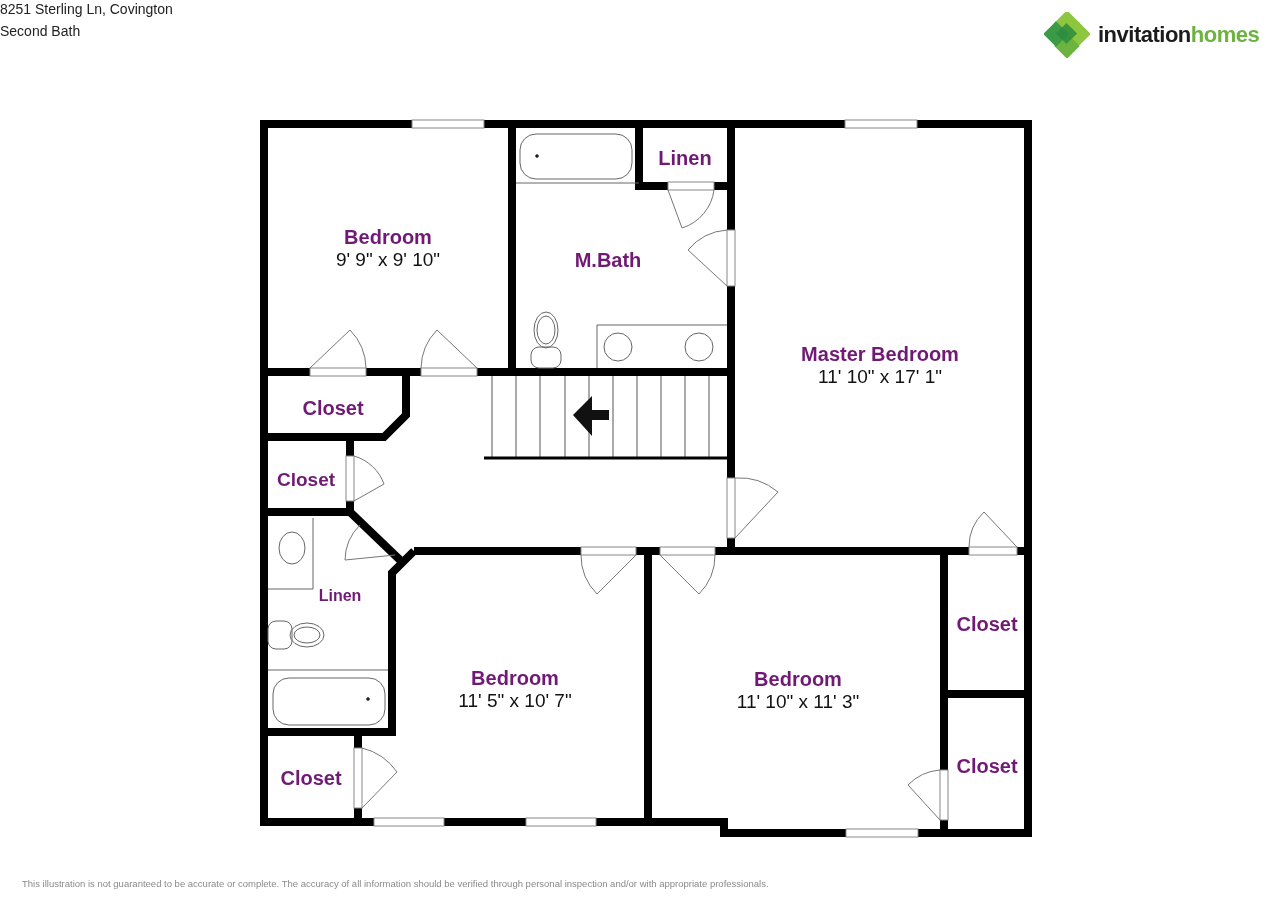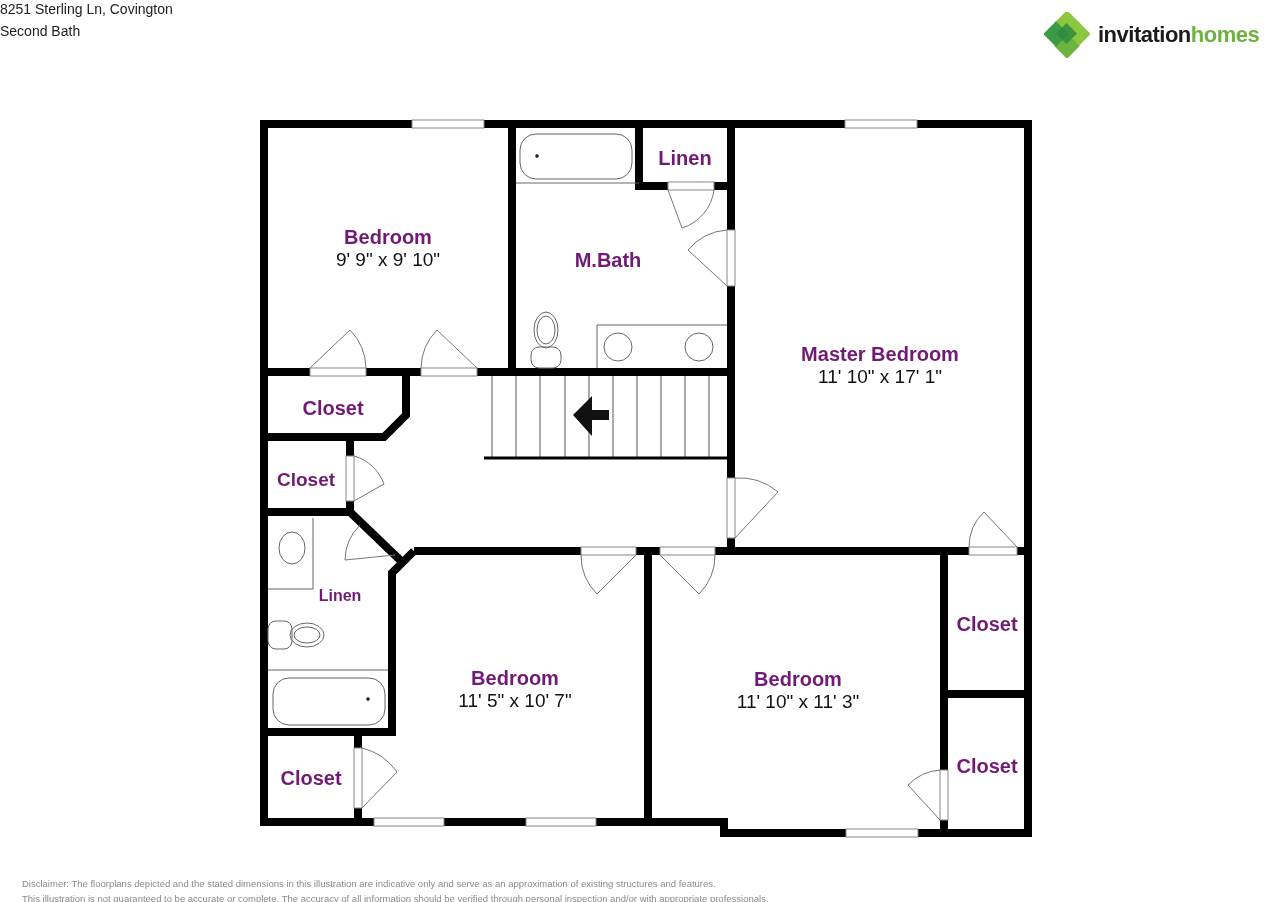--- a/index.html
+++ b/index.html
@@ -181,15 +181,14 @@
   <div class="d">11' 10" x 11' 3"</div>
 </div>
 <div class="lbl" style="left:987px; top:624px;">
   <div class="n">Closet</div>
 </div>
 <div class="lbl" style="left:987px; top:766px;">
   <div class="n">Closet</div>
 </div>
 
 <div class="disc">
-  <div>Disclaimer: The floorplans depicted and the stated dimensions in this illustration are indicative only and serve as an approximation of existing structures and features.</div>
   <div>This illustration is not guaranteed to be accurate or complete. The accuracy of all information should be verified through personal inspection and/or with appropriate professionals.</div>
 </div>
 
 </body></html>

